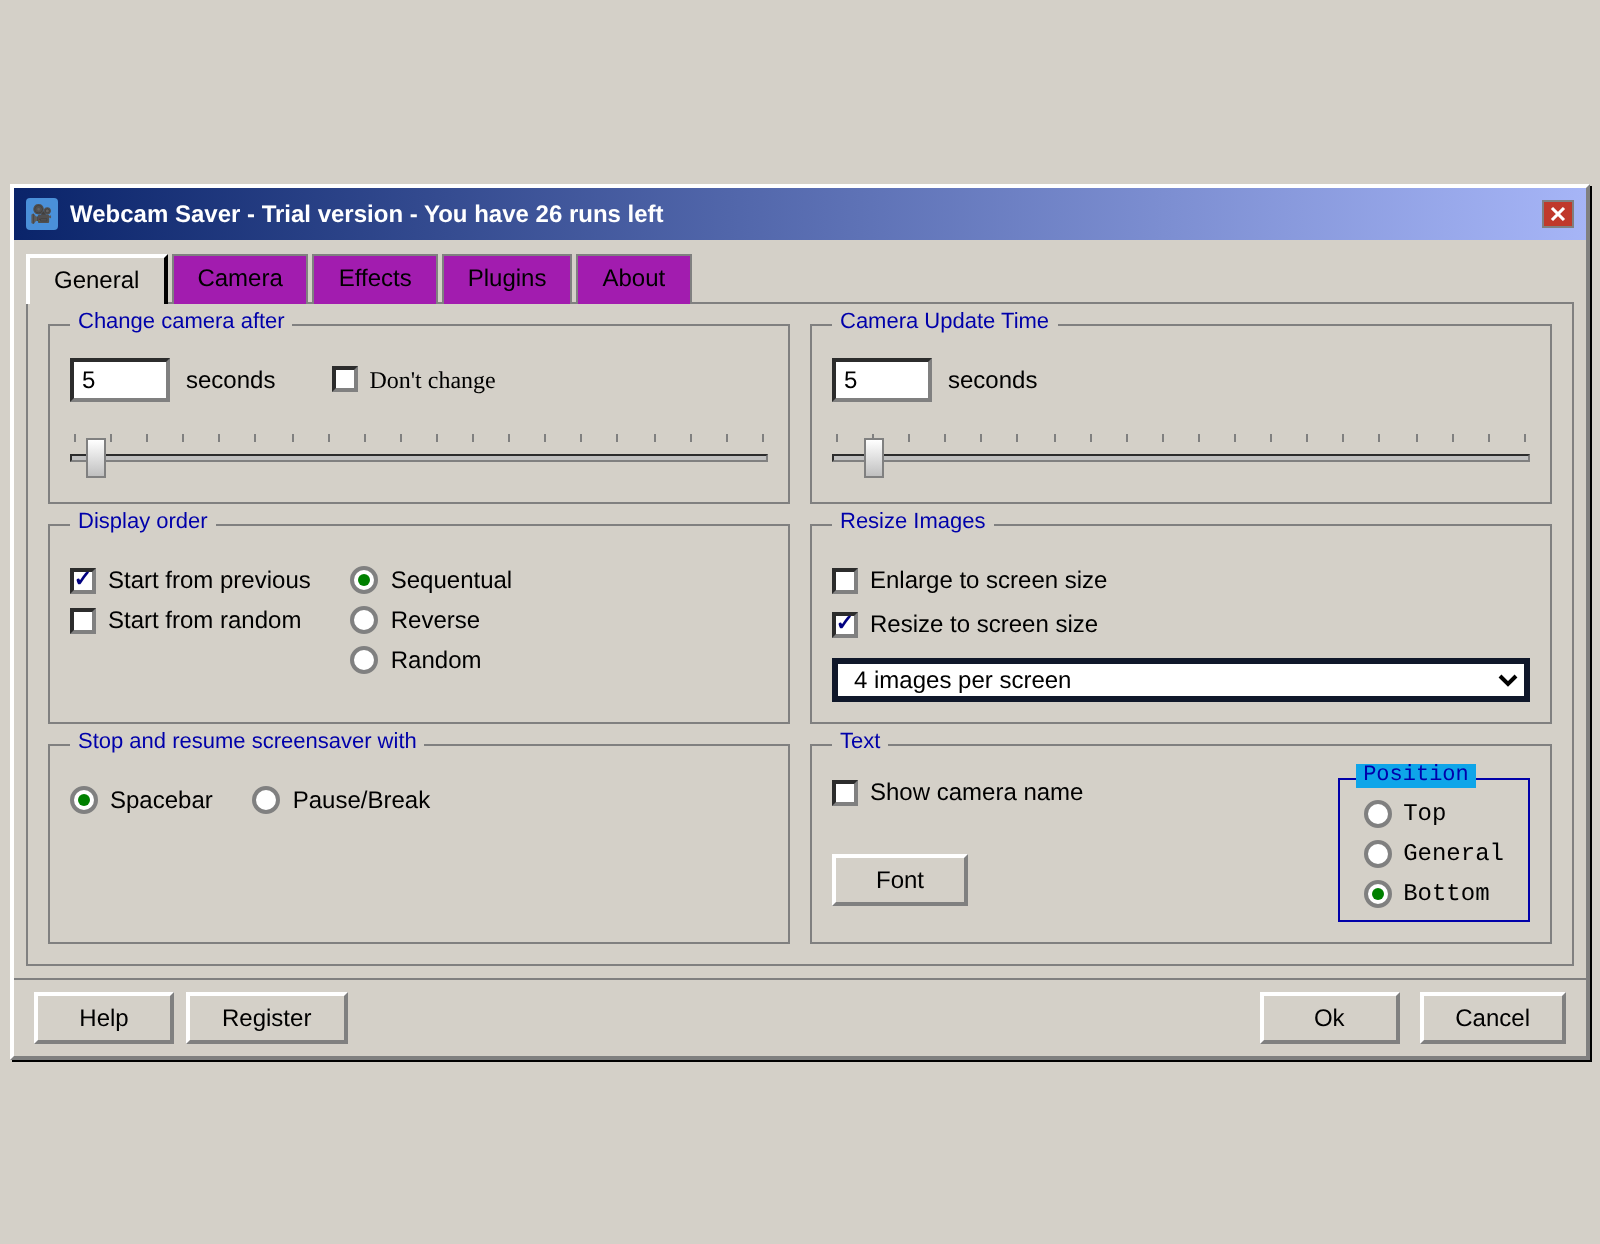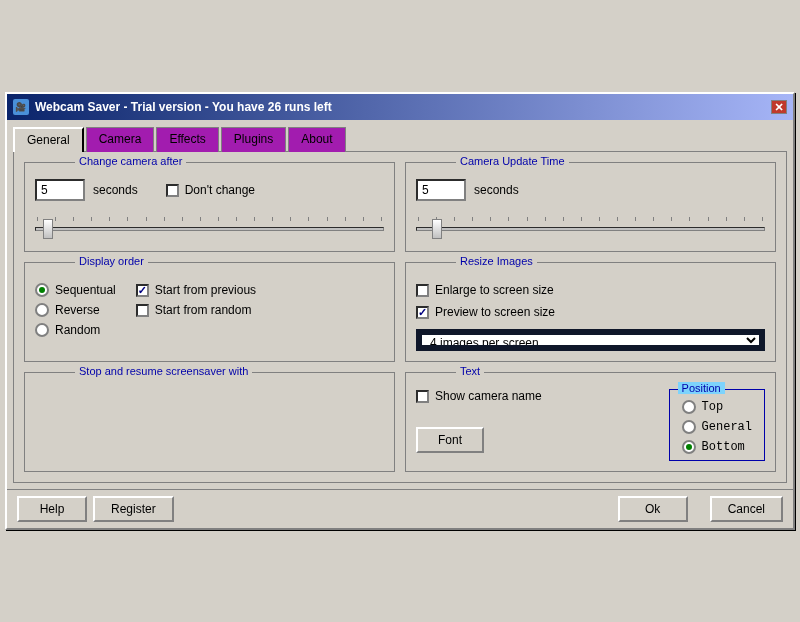--- a/index.html
+++ b/index.html
@@ -106,43 +106,43 @@
       position: relative;
     }
     .panel-label {
       position: absolute;
       top: -8px;
       left: 10px;
       background: #d4d0c8;
       padding: 0 4px;
       color: #0000aa;
       font-size: 11px;
-      margin-left: 40px;
     }
     .panel-content {
       margin-top: 6px;
     }
     .input-row {
       display: flex;
       align-items: center;
       gap: 8px;
       margin-bottom: 8px;
     }
     .number-input {
       width: 50px;
       height: 22px;
       border: 2px inset #808080;
       background: white;
       padding: 2px 4px;
       font-size: 12px;
     }
     .checkbox-row {
       display: flex;
-      align-items: flex-end;
+      align-items: flex-start;
       gap: 6px;
+      font-family: Liberation Serif, serif;
     }
     .slider-container {
       margin-top: 8px;
       position: relative;
       height: 24px;
     }
     .slider-track {
       width: 100%;
       height: 4px;
       background: #c0c0c0;
@@ -218,21 +218,21 @@
       color: #000080;
       line-height: 1;
     }
     .two-col-radio {
       display: flex;
       gap: 20px;
     }
     .select-dropdown {
       width: 100%;
       height: 22px;
-      border: 6px solid #0f172a;
+      border: 3px solid #0f172a;
       background: white;
       font-size: 12px;
       padding: 0 4px;
       appearance: auto;
     }
     .bottom-buttons {
       display: flex;
       justify-content: space-between;
       align-items: center;
       padding: 6px 10px;
@@ -257,40 +257,41 @@
     .text-left { flex: 1; }
     .position-box {
       border: 1px solid #0000aa;
       padding: 6px 12px;
       position: relative;
     }
     .position-box-label {
       position: absolute;
       top: -8px;
       left: 8px;
-      background: #7dd3fc;
+      background: #0ea5e9;
       padding: 0 4px;
       color: #0000aa;
       font-size: 11px;
+      font-family: Liberation Mono, monospace;
     }
     .font-btn {
       margin-top: 14px;
       padding: 4px 20px;
       background: #d4d0c8;
       border: 2px solid;
       border-top-color: #ffffff;
       border-left-color: #ffffff;
       border-right-color: #808080;
       border-bottom-color: #808080;
       font-size: 12px;
       cursor: pointer;
     }
     .right-buttons {
       display: flex;
-      gap: 22px;
+      gap: 10px;
     }
   </style>
 </head>
 <body>
 
 <div class="window">
 
   <div class="titlebar">
     <div class="titlebar-left">
       <div class="titlebar-icon">🎥</div>
@@ -389,71 +390,83 @@
     </div>
 
     <div class="row-two-cols">
 
       <div class="panel">
         <span class="panel-label">Display order</span>
         <div class="panel-content" style="margin-top:10px;">
           <div class="two-col-radio">
             <div class="radio-group">
               <div class="radio-row">
+                <div class="checkbox-custom checked"></div>
+                <span>Start from previous</span>
+              </div>
+              <div class="radio-row">
+                <div class="checkbox-custom"></div>
+                <span>Start from random</span>
+              </div>
+            </div>
+            <div class="radio-group">
+              <div class="radio-row">
                 <div class="radio-custom checked"></div>
                 <span>Sequentual</span>
               </div>
               <div class="radio-row">
                 <div class="radio-custom"></div>
                 <span>Reverse</span>
               </div>
               <div class="radio-row">
                 <div class="radio-custom"></div>
                 <span>Random</span>
-              </div>
-            </div>
-            <div class="radio-group">
-              <div class="radio-row">
-                <div class="checkbox-custom checked"></div>
-                <span>Start from previous</span>
-              </div>
-              <div class="radio-row">
-                <div class="checkbox-custom"></div>
-                <span>Start from random</span>
               </div>
             </div>
           </div>
         </div>
       </div>
 
       <div class="panel">
         <span class="panel-label">Resize Images</span>
         <div class="panel-content" style="margin-top:10px;">
           <div class="radio-row" style="margin-bottom:8px;">
             <div class="checkbox-custom"></div>
             <span>Enlarge to screen size</span>
           </div>
           <div class="radio-row" style="margin-bottom:10px;">
             <div class="checkbox-custom checked"></div>
-            <span>Preview to screen size</span>
+            <span>Resize to screen size</span>
           </div>
           <select class="select-dropdown">
             <option>1 image per screen</option>
             <option>2 images per screen</option>
             <option selected="">4 images per screen</option>
             <option>6 images per screen</option>
           </select>
         </div>
       </div>
     </div>
 
     <div class="row-two-cols" style="margin-bottom:0;border-radius:15px;">
 
       <div class="panel">
         <span class="panel-label">Stop and resume screensaver with</span>
+        <div class="panel-content" style="margin-top:10px;">
+          <div class="two-col-radio">
+            <div class="radio-row">
+              <div class="radio-custom checked"></div>
+              <span>Spacebar</span>
+            </div>
+            <div class="radio-row">
+              <div class="radio-custom"></div>
+              <span>Pause/Break</span>
+            </div>
+          </div>
+        </div>
       </div>
 
       <div class="panel">
         <span class="panel-label">Text</span>
         <div class="panel-content" style="margin-top:6px;">
           <div class="text-panel">
             <div class="text-left">
               <div class="radio-row" style="margin-bottom:10px;">
                 <div class="checkbox-custom"></div>
                 <span>Show camera name</span>

